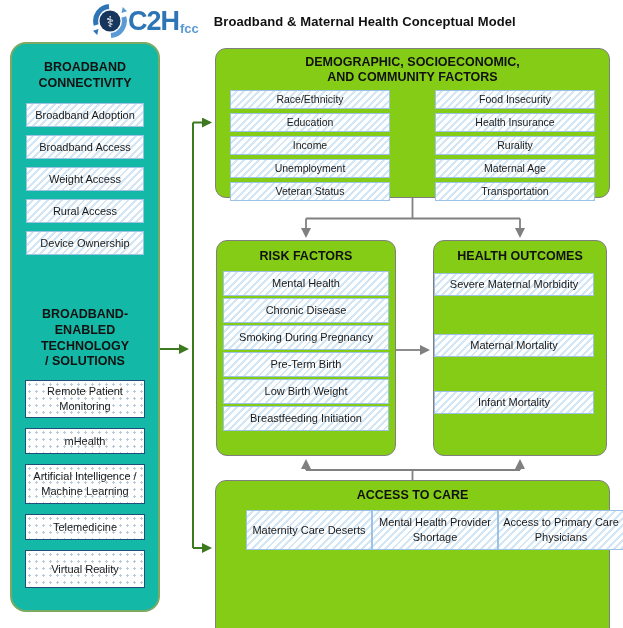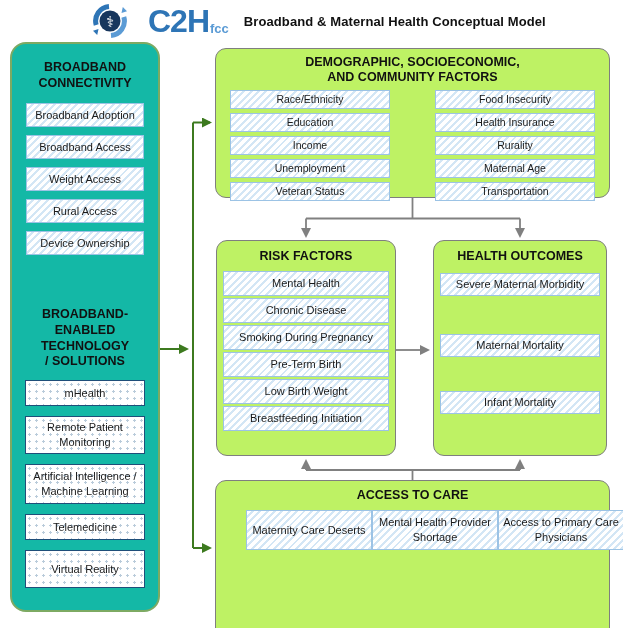--- a/index.html
+++ b/index.html
@@ -3,21 +3,21 @@
 <meta charset="utf-8">
 <style>
   * { margin:0; padding:0; box-sizing:border-box; }
   html,body { background:#ffffff; }
   body { font-family:"Liberation Sans", sans-serif; color:#1a1a1a; }
   .canvas { position:relative; width:623px; height:628px; background:#ffffff; overflow:hidden; }
 
   
   .header { position:absolute; left:92px; top:2px; height:38px; display:flex; align-items:center; z-index:3; }
   .logo-icon { width:36px; height:36px; flex:0 0 auto; }
-  .logo-text { font-size:32px; font-weight:600; color:#2e75b6; letter-spacing:-1px; margin-left:20px; line-height:1; }
+  .logo-text { font-size:27px; font-weight:600; color:#2e75b6; letter-spacing:-1px; margin-left:0; line-height:1; }
   .logo-sub { font-size:13px; font-weight:600; color:#5b9bd5; align-self:flex-end; margin:0 0 5px 1px; line-height:1; }
   .title { font-size:13px; font-weight:bold; color:#111; margin-left:15px; letter-spacing:.1px; }
 
   
   .arrows { position:absolute; inset:0; z-index:1; }
 
   
   .hatch {
     background: repeating-linear-gradient(135deg, #ffffff 0px, #ffffff 3.2px, #d3e6f5 3.2px, #d3e6f5 5.2px);
     border:1.5px solid #9cc3e5;
@@ -37,33 +37,33 @@
   .green-panel { position:absolute; left:10px; top:42px; width:150px; height:570px;
     background:#14b8a6; border:2px solid #7daa63; border-radius:16px; z-index:2;
     display:flex; flex-direction:column; align-items:center; padding-top:16px; }
   .gp-title { width:136px; font-size:12.5px; font-weight:bold; text-align:center; line-height:1.25; color:#111; margin-bottom:12px; }
   .gp-title.second { margin-top:44px; margin-bottom:10px; }
   .green-panel .hatch { width:118px; min-height:24px; font-size:11px; margin-bottom:8px; }
   .green-panel .dots { width:120px; font-size:11px; line-height:1.3; margin-bottom:10px; padding:2px 3px; }
   .dots.h38 { min-height:38px; } .dots.h26 { min-height:26px; } .dots.h40 { min-height:40px; }
 
   
-  .gray-box { position:absolute; background:#bef264; border:1.7px solid #7f7f7f; border-radius:11px; z-index:2; }
+  .gray-box { position:absolute; background:#84cc16; border:1.7px solid #7f7f7f; border-radius:11px; z-index:2; }
   .gb-title { font-weight:bold; font-size:12.5px; text-align:center; color:#111; line-height:1.18; }
 
   .demo { left:215px; top:48px; width:395px; height:150px; padding-top:6px; }
   .demo-grid { display:grid; grid-template-columns:1fr 1fr; column-gap:45px; row-gap:4px; padding:5px 14px 0; }
   .demo-grid .hatch { height:19px; font-size:10.5px; }
 
   .risk { left:216px; top:240px; width:180px; height:216px; padding-top:8px; }
   .risk-list { display:flex; flex-direction:column; align-items:center; gap:2px; margin-top:7px; }
   .risk-list .hatch { width:166px; height:25px; font-size:11px; }
 
   .health { left:433px; top:240px; width:174px; height:216px; padding-top:8px;
-    display:flex; flex-direction:column; align-items:center; }
+    display:flex; flex-direction:column; }
   .health .hatch { width:160px; height:23px; font-size:11px; }
   .health .m1 { margin-top:9px; } .health .m2 { margin-top:38px; } .health .m3 { margin-top:34px; }
 
   .access { left:215px; top:480px; width:395px; height:170px; padding-top:7px; }
   .access-grid { display:grid; grid-template-columns:1fr 1fr 1fr 1fr; row-gap:13px; margin-top:7px; justify-items:center; padding:0 30px; }
   .access-grid .hatch { width:126px; min-height:40px; font-size:11px; line-height:1.3; padding:2px 4px; }
 </style>
 </head>
 <body>
 
@@ -117,22 +117,22 @@
     <div class="hatch">Broadband Access</div>
     <div class="hatch">Weight Access</div>
     <div class="hatch">Rural Access</div>
     <div class="hatch">Device Ownership</div>
 
     <h2 class="gp-title second">
       <span>BROADBAND-</span><br>
       <span>ENABLED TECHNOLOGY</span><br>
       <span>/ SOLUTIONS</span>
     </h2>
+    <div class="dots h38">Remote Patient Monitoring</div>
     <div class="dots h26">mHealth</div>
-    <div class="dots h38">Remote Patient Monitoring</div>
     <div class="dots h40">Artificial Intelligence / Machine Learning</div>
     <div class="dots h26">Telemedicine</div>
     <div class="dots h38">Virtual Reality</div>
   </section>
 
   <section class="gray-box demo">
     <h2 class="gb-title">
       <span>DEMOGRAPHIC, SOCIOECONOMIC,</span><br>
       <span>AND COMMUNITY FACTORS</span>
     </h2>

